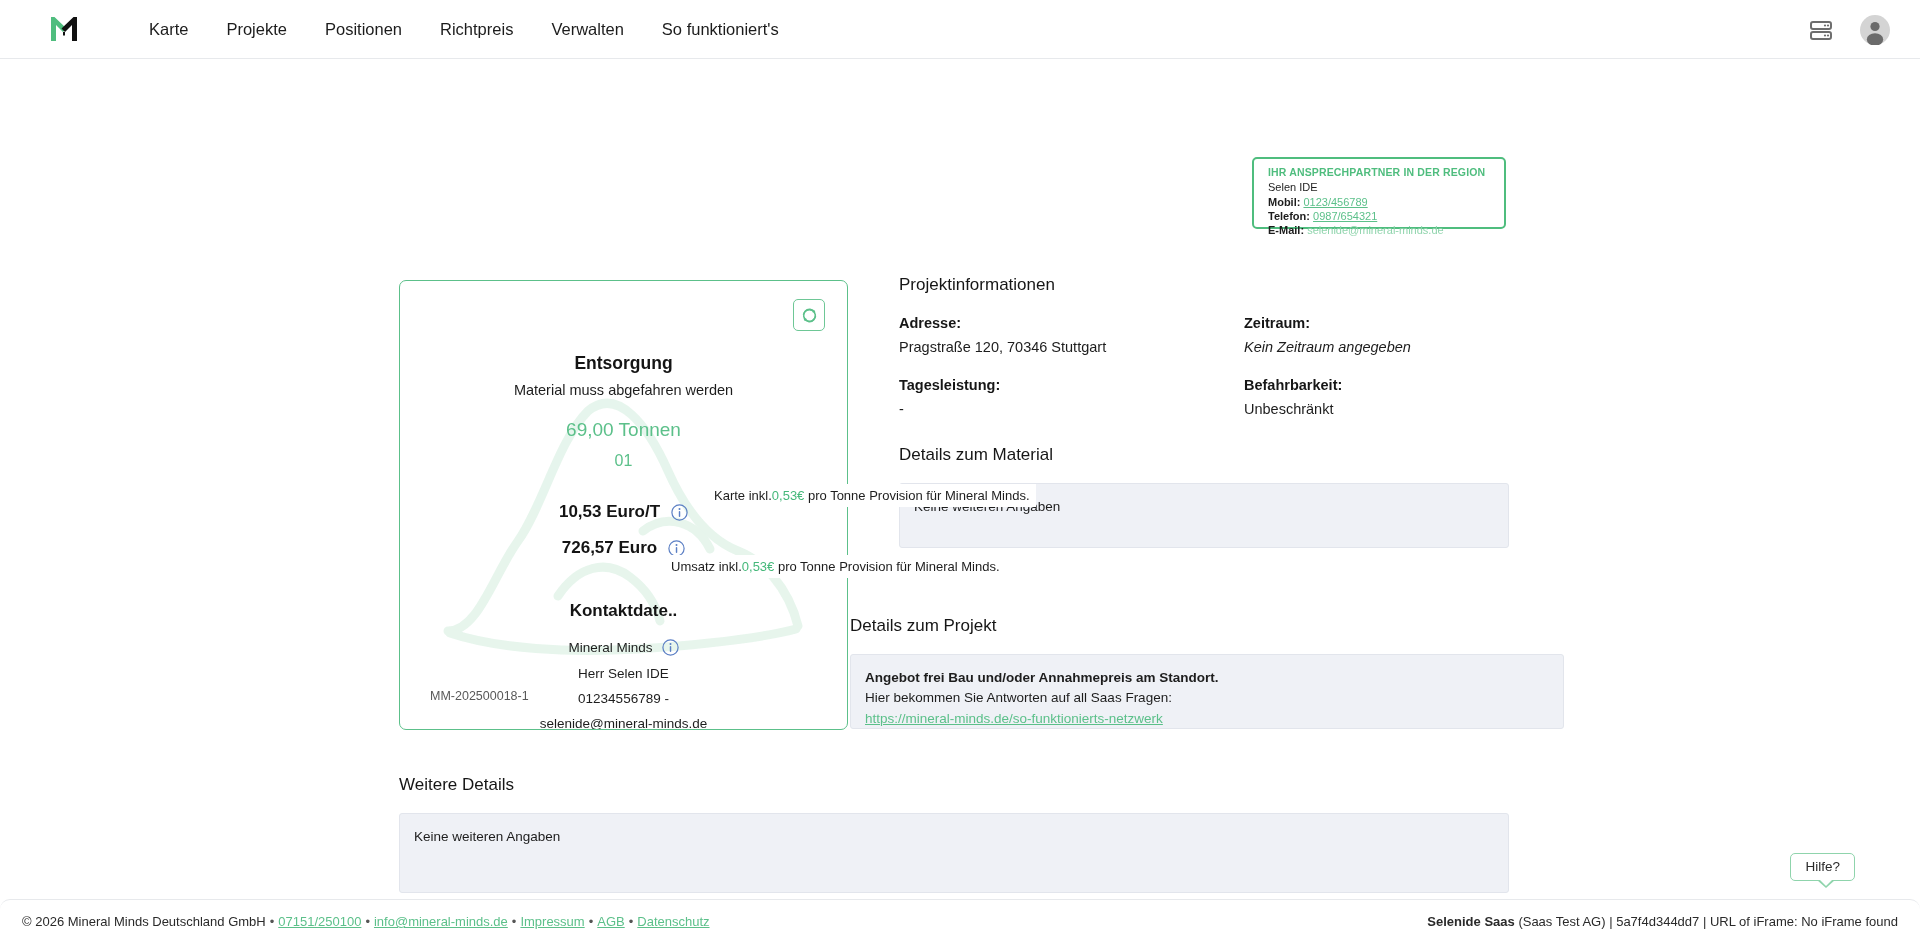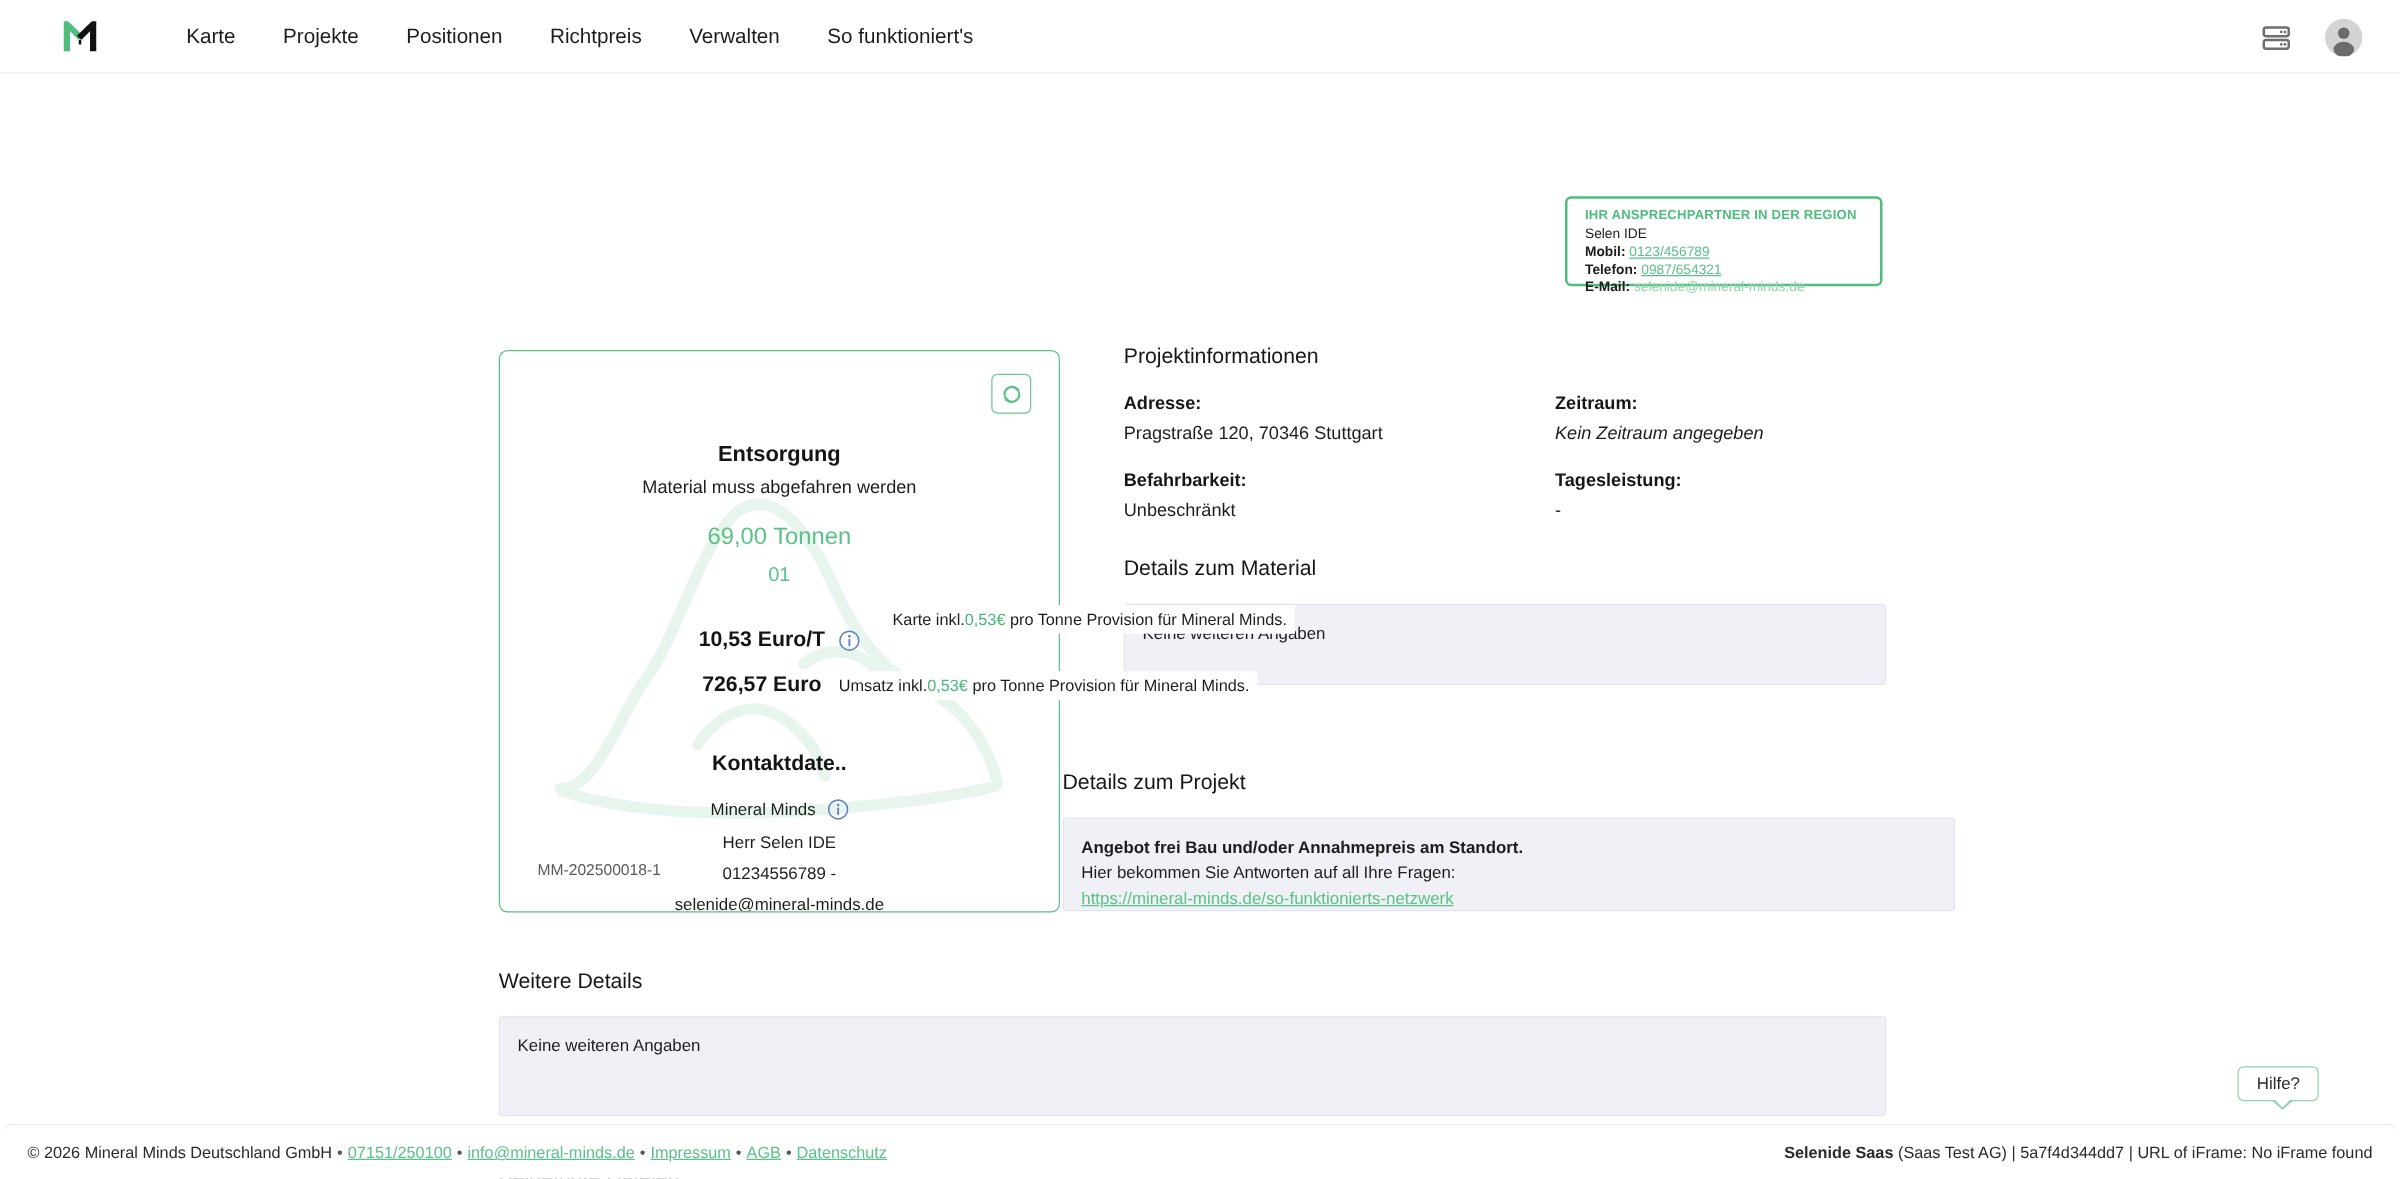--- a/index.html
+++ b/index.html
@@ -139,21 +139,21 @@
   .tooltip {
     position: absolute;
     background: #ffffff;
     font-size: 13px; color: #1d1d1d;
     white-space: nowrap;
     padding: 4px 6px;
     z-index: 40;
   }
   .tooltip .amt { color: #45b87a; }
   #tip-preis { left: 708px; top: 425px; }
-  #tip-umsatz { left: 665px; top: 478px; text-align: right; }
+  #tip-umsatz { left: 665px; top: 496px; text-align: right; }
 
   
   .sec-heading {
     font-size: 17px; font-weight: 400; color: #161616;
   }
   .proj-info { position: absolute; left: 899px; top: 216px; width: 610px; }
   .proj-grid {
     display: grid; grid-template-columns: 345px 1fr;
     row-gap: 0px; margin-top: 20px;
   }
@@ -365,42 +365,42 @@
     <div class="proj-grid">
       <div class="fld-block">
         <div class="fld-label">Adresse:</div>
         <div class="fld-value">Pragstraße 120, 70346 Stuttgart</div>
       </div>
       <div class="fld-block">
         <div class="fld-label">Zeitraum:</div>
         <div class="fld-value ital">Kein Zeitraum angegeben</div>
       </div>
       <div class="fld-block">
+        <div class="fld-label">Tagesleistung:</div>
+        <div class="fld-value">-</div>
+      </div>
+      <div class="fld-block">
         <div class="fld-label">Befahrbarkeit:</div>
         <div class="fld-value">Unbeschränkt</div>
-      </div>
-      <div class="fld-block">
-        <div class="fld-label">Tagesleistung:</div>
-        <div class="fld-value">-</div>
       </div>
     </div>
   </div>
 
   <div class="mat-sec">
     <div class="sec-heading">Details zum Material</div>
     <div class="panel mat">
       <span>Keine weiteren Angaben</span>
     </div>
   </div>
 
   <div class="proj-sec">
     <div class="sec-heading">Details zum Projekt</div>
     <div class="panel projdet">
       <b>Angebot frei Bau und/oder Annahmepreis am Standort.</b><br>
-      <span>Hier bekommen Sie Antworten auf all Ihre Fragen:</span><br>
+      <span>Hier bekommen Sie Antworten auf all Saas Fragen:</span><br>
       <a href="#">https://mineral-minds.de/so-funktionierts-netzwerk</a>
     </div>
   </div>
 
   <div class="weitere">
     <div class="sec-heading">Weitere Details</div>
     <div class="panel weit">
       <span>Keine weiteren Angaben</span>
     </div>
   </div>

